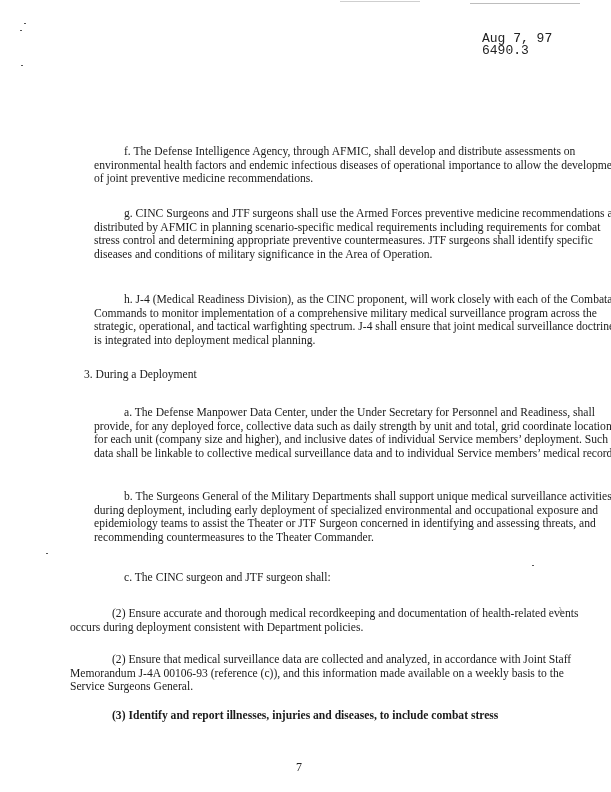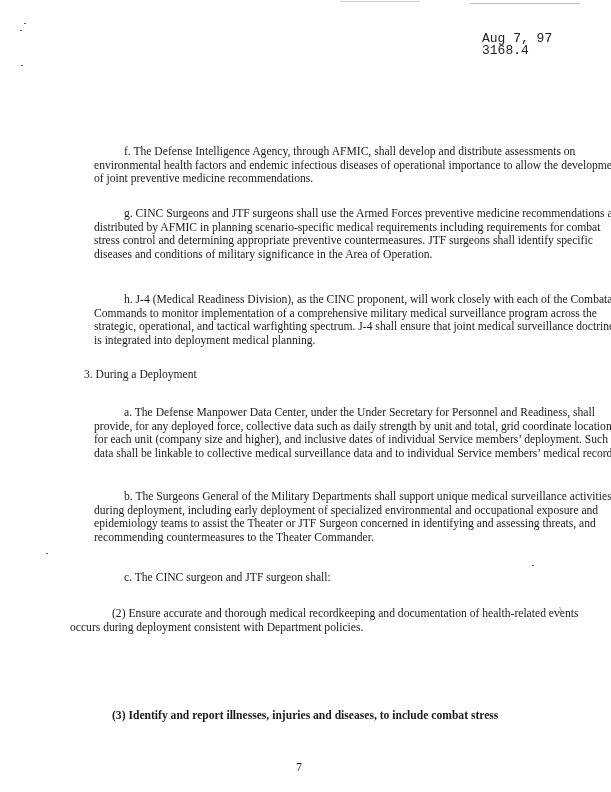--- a/index.html
+++ b/index.html
@@ -22,21 +22,21 @@
 <div class="page">
 
   <div class="scan-line" style="left:340px; top:1px; width:80px;"></div>
   <div class="scan-line" style="left:470px; top:3px; width:110px; background:#bdbdbd;"></div>
   <div class="speck" style="left:24px; top:23px;"></div>
   <div class="speck" style="left:20px; top:30px;"></div>
   <div class="speck" style="left:21px; top:65px;"></div>
 
   <div class="header">
     <div>Aug 7, 97</div>
-    <div>3168.4</div>
+    <div>6490.3</div>
   </div>
 
   <div class="body-text" style="top:0;">
   </div>
 
 
   <p class="para body-text indent1" style="top:145px;">f.  The Defense Intelligence Agency, through AFMIC, shall develop and distribute assessments on environmental health factors and endemic infectious diseases of operational importance to allow the development of joint preventive medicine recommendations.</p>
 
   <p class="para body-text indent1" style="top:207px;">g.  CINC Surgeons and JTF surgeons shall use the Armed Forces preventive medicine recommendations as distributed by AFMIC in planning scenario-specific medical requirements including requirements for combat stress control and determining appropriate preventive countermeasures.  JTF surgeons shall identify specific diseases and conditions of military significance in the Area of Operation.</p>
 
@@ -50,17 +50,18 @@
 
   <div class="speck" style="left:46px; top:553px;"></div>
   <div class="speck" style="left:532px; top:565px;"></div>
 
   <p class="para body-text indent1" style="top:571px;">c.  The CINC surgeon and JTF surgeon shall:</p>
 
   <p class="para body-text indent2" style="top:607px;">(2)  Ensure accurate and thorough medical recordkeeping and documentation of health-related events occurs during deployment consistent with Department policies.</p>
 
   <span class="margin-mark" style="left:548px; top:605px;">· · λ</span>
 
+  <p class="para body-text indent2" style="top:653px;">(2)  Ensure that medical surveillance data are collected and analyzed, in accordance with Joint Staff Memorandum J-4A 00106-93 (reference (c)), and this information made available on a weekly basis to the Service Surgeons General.</p>
 
   <p class="para body-text indent2" style="top:709px;font-weight:bold;">(3)  Identify and report illnesses, injuries and diseases, to include combat stress</p>
 
   <div class="page-num">7</div>
 </div>
 
 </body></html>

